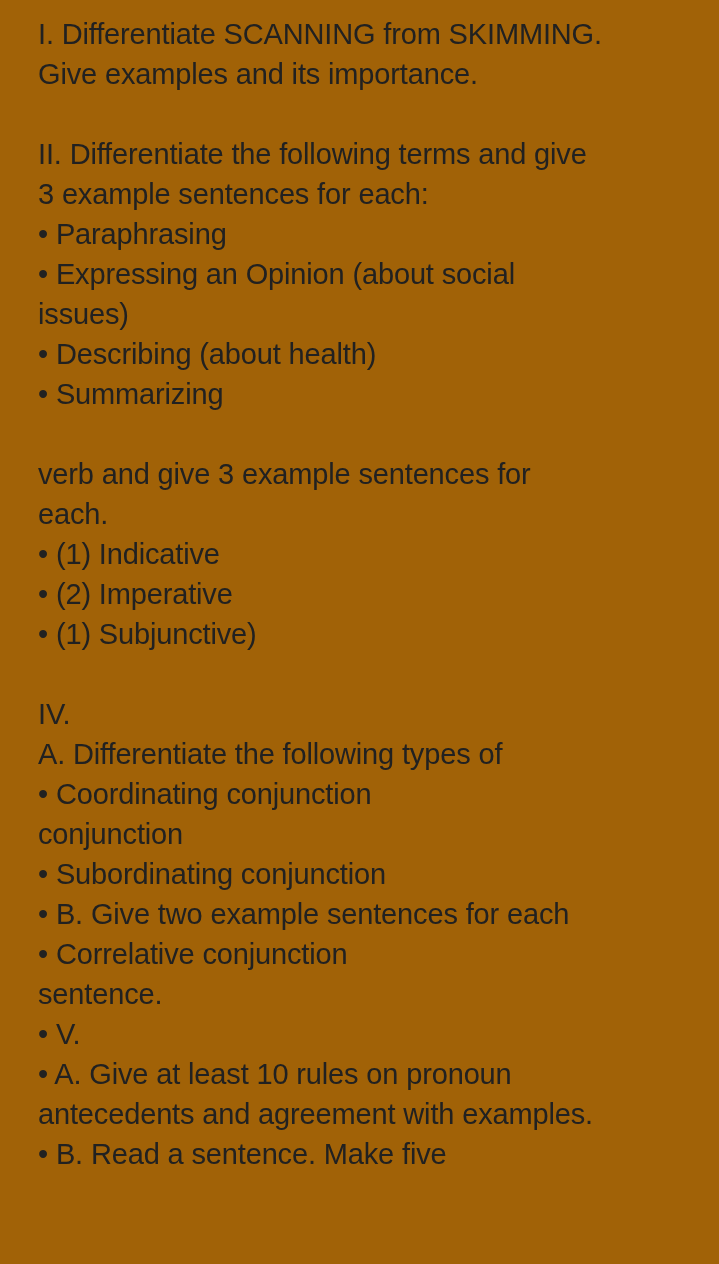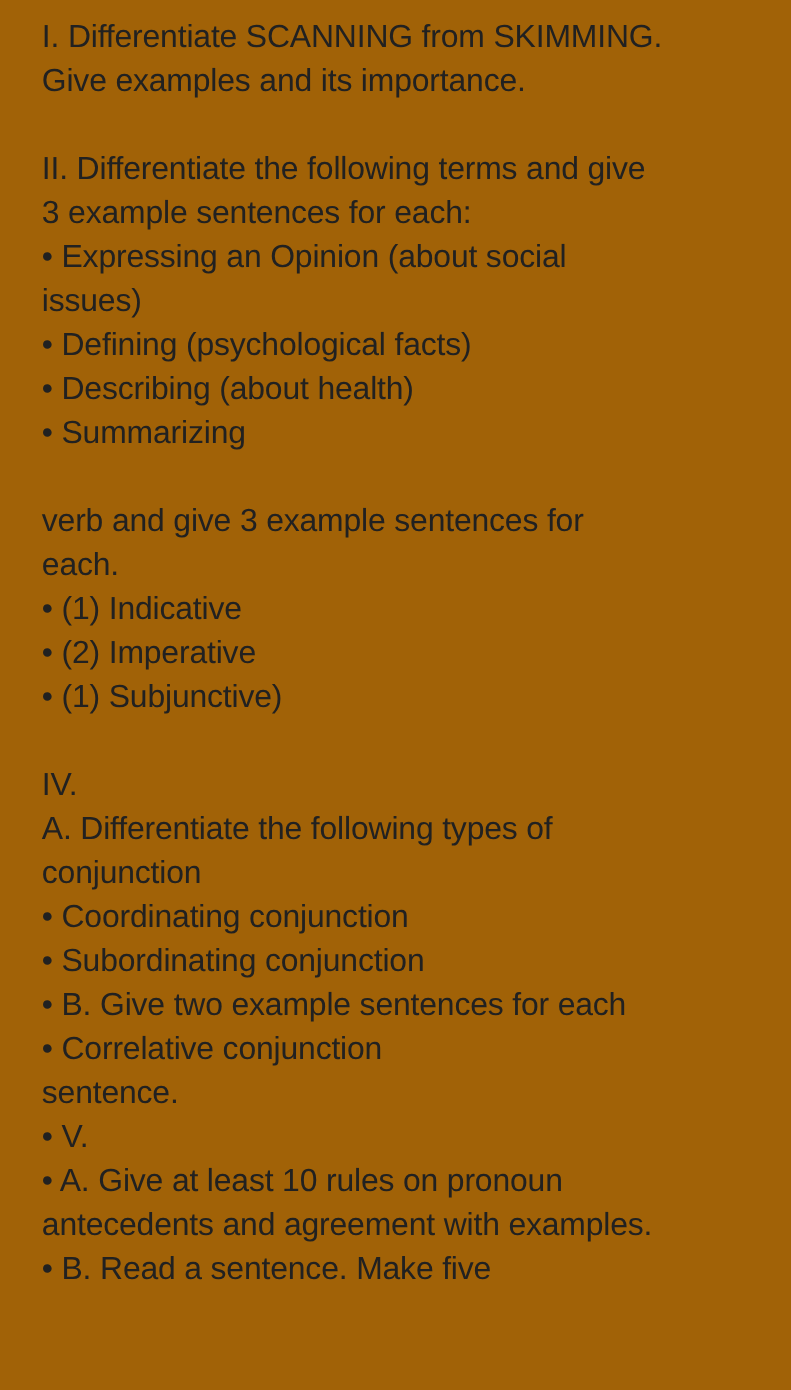--- a/index.html
+++ b/index.html
@@ -48,38 +48,38 @@
 
 <div id="page" style="background: #a16207; color: rgb(33, 33, 33);">
 
 <div class="block">
       <div class="line">I. Differentiate SCANNING from SKIMMING.</div>
       <div class="line">Give examples and its importance.</div>
     </div>
     <div class="block">
       <div class="line">II. Differentiate the following terms and give</div>
       <div class="line">3 example sentences for each:</div>
+      <div class="line bullet">• Paraphrasing</div>
       <div class="line bullet">• Expressing an Opinion (about social</div>
       <div class="line">issues)</div>
-      <div class="line bullet">• Defining (psychological facts)</div>
       <div class="line bullet">• Describing (about health)</div>
       <div class="line bullet">• Summarizing</div>
     </div>
     <div class="block">
       <div class="line">verb and give 3 example sentences for</div>
       <div class="line">each.</div>
       <div class="line bullet">• (1) Indicative</div>
       <div class="line bullet">• (2) Imperative</div>
       <div class="line bullet">• (1) Subjunctive)</div>
     </div>
     <div class="block">
       <div class="line">IV.</div>
       <div class="line">A. Differentiate the following types of</div>
+      <div class="line bullet">• Coordinating conjunction</div>
       <div class="line">conjunction</div>
-      <div class="line bullet">• Coordinating conjunction</div>
       <div class="line bullet">• Subordinating conjunction</div>
       <div class="line bullet">• B. Give two example sentences for each</div>
       <div class="line bullet">• Correlative conjunction</div>
       <div class="line">sentence.</div>
       <div class="line bullet">• V.</div>
       <div class="line bullet">• A. Give at least 10 rules on pronoun</div>
       <div class="line">antecedents and agreement with examples.</div>
       <div class="line bullet">• B. Read a sentence. Make five</div>
     </div>
   </div>

